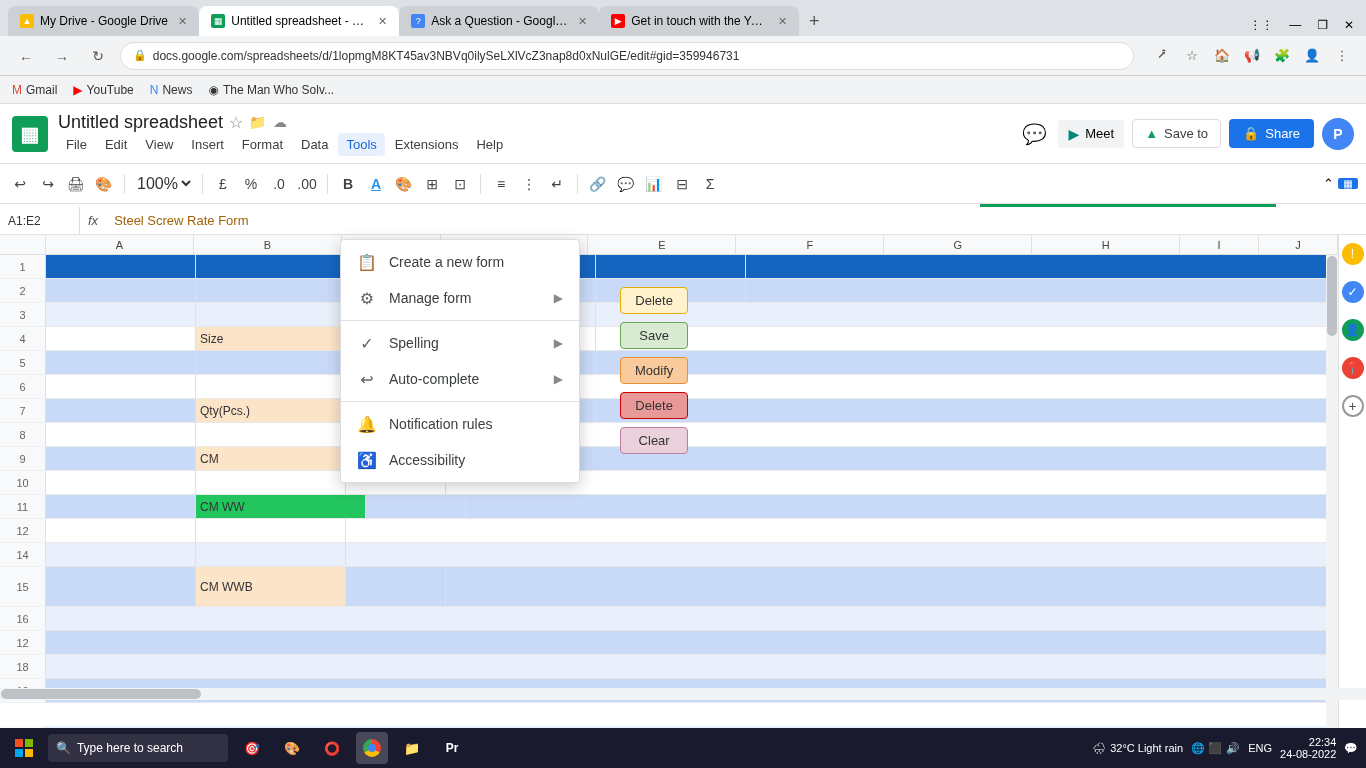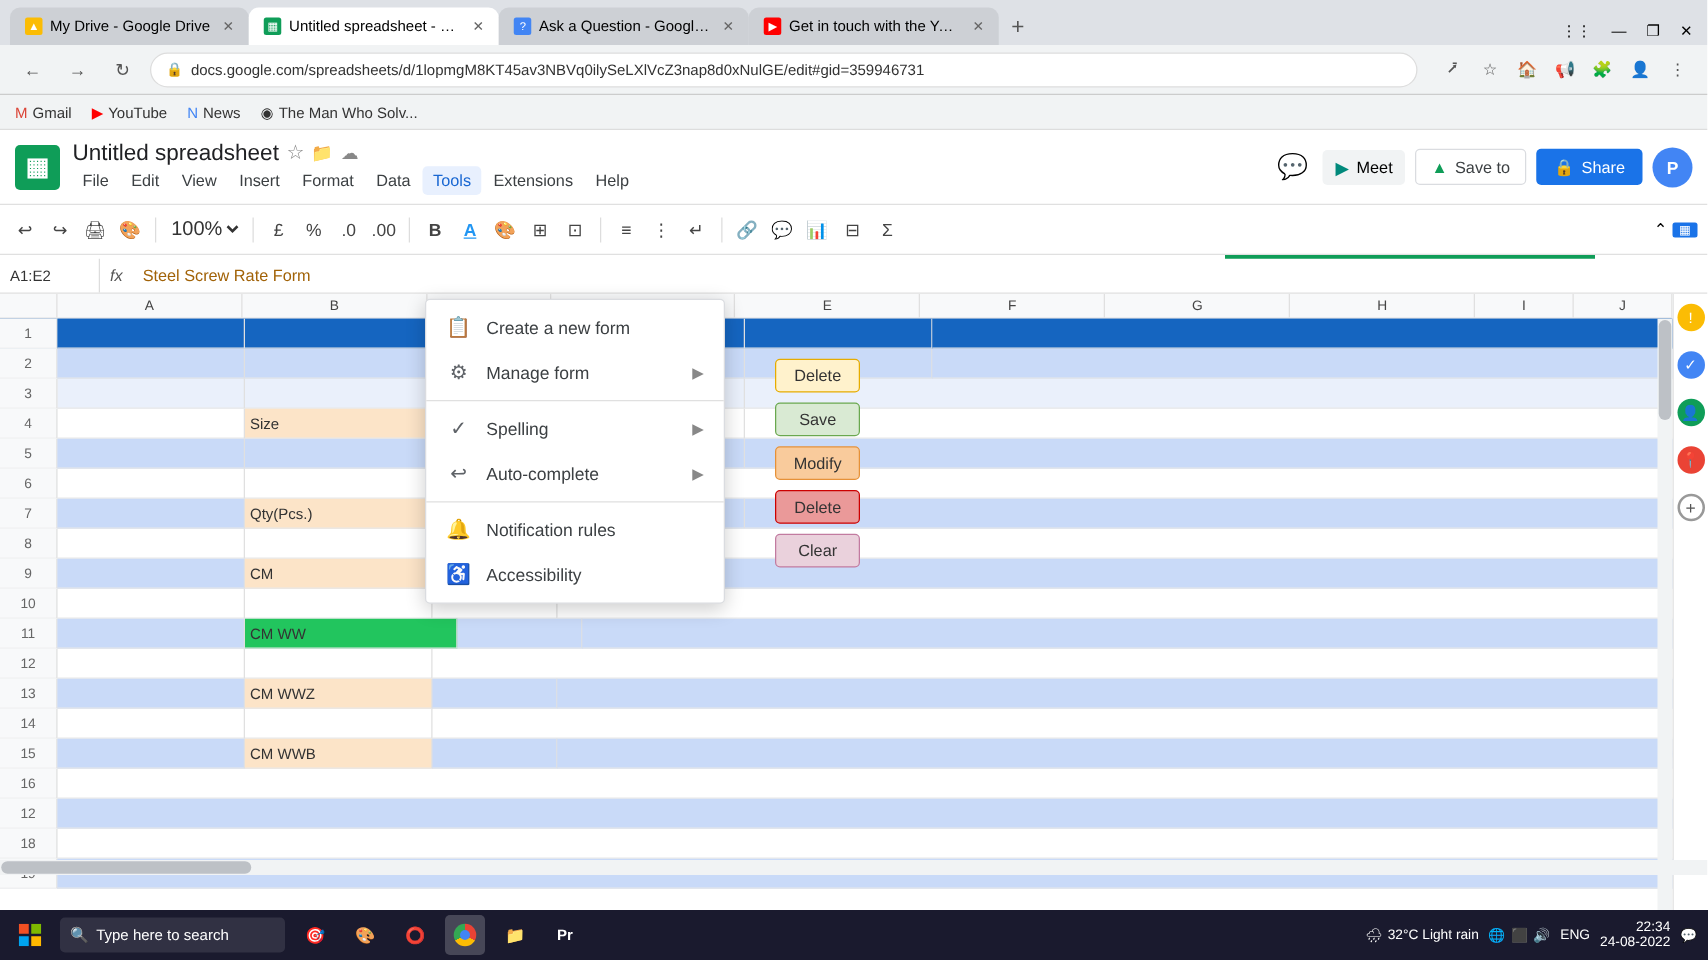--- a/index.html
+++ b/index.html
@@ -376,36 +376,29 @@
         <div class="cell" style="flex:1; background:#c9daf8;"></div>
       </div>
 
       <div class="grid-row" style="height:24px;">
         <div class="row-num">12</div>
         <div class="cell" style="width:150px;"></div>
         <div class="cell" style="width:150px;"></div>
         <div class="cell" style="flex:1;"></div>
       </div>
 
-      <div class="grid-row" style="background:#c9daf8; height:24px;">
-        <div class="row-num">13</div>
-        <div class="cell" style="width:150px; background:#c9daf8;"></div>
-        <div class="cell label-cell" style="width:150px; background:#fce4c8;">CM WWZ</div>
-        <div class="cell" style="width:100px; background:#c9daf8;"></div>
-        <div class="cell" style="flex:1; background:#c9daf8;"></div>
-      </div>
 
       <div class="grid-row" style="height:24px;">
         <div class="row-num">14</div>
         <div class="cell" style="width:150px;"></div>
         <div class="cell" style="width:150px;"></div>
         <div class="cell" style="flex:1;"></div>
       </div>
 
-      <div class="grid-row" style="background:#c9daf8; height:24px;border-radius:12px;">
+      <div class="grid-row" style="background:#c9daf8; height:40px;border-radius:12px;">
         <div class="row-num">15</div>
         <div class="cell" style="width:150px; background:#c9daf8;"></div>
         <div class="cell label-cell" style="width:150px; background:#fce4c8;">CM WWB</div>
         <div class="cell" style="width:100px; background:#c9daf8;"></div>
         <div class="cell" style="flex:1; background:#c9daf8;"></div>
       </div>
 
       <div class="grid-row" style="height:24px;">
         <div class="row-num">16</div>
         <div class="cell" style="flex:1;"></div>

